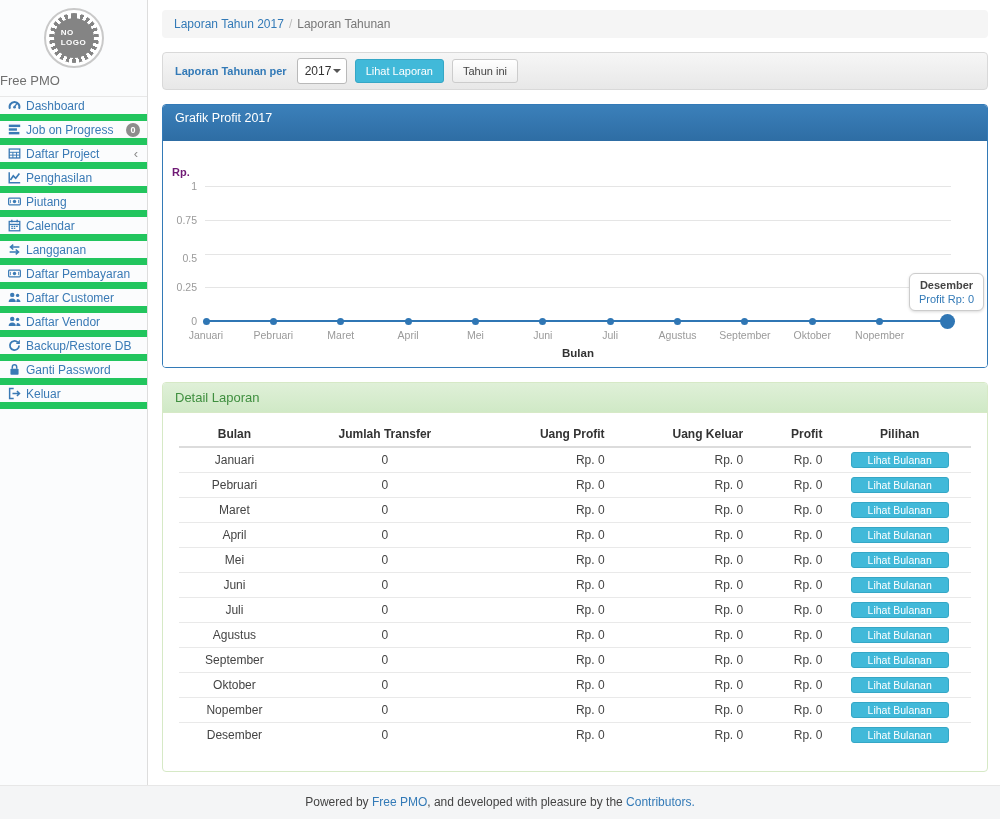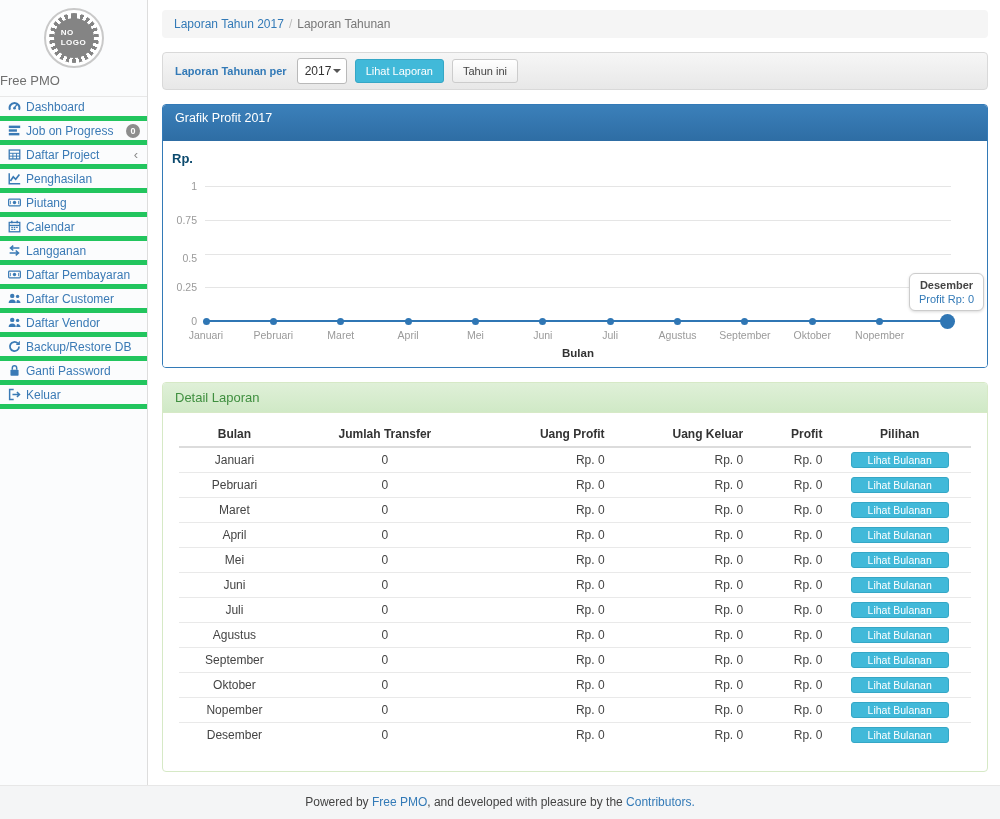--- a/index.html
+++ b/index.html
@@ -8,21 +8,21 @@
 
   
   .sidebar { position:absolute; left:0; top:0; width:148px; height:785px; background:#fbfcfd; border-right:1px solid #ddd; }
   .logo-wrap { height:96px; text-align:left; padding-top:8px; }
   .logo-circle { width:60px; height:60px; margin:0 auto; border:2px solid #c9c9c9; border-radius:50%; background:#fff; display:flex; align-items:center; justify-content:center; }
   .gear { position:relative; width:40px; height:40px; border-radius:50%; background:#848484; display:flex; align-items:center; justify-content:center; }
   .gear::before { content:""; position:absolute; inset:-5px; border-radius:50%; background:repeating-conic-gradient(#848484 0deg 8deg, transparent 8deg 16deg); }
   .gear-text { position:relative; z-index:1; color:#fff; font-size:8px; font-weight:bold; line-height:1.25; letter-spacing:.5px; }
   .brand { margin-top:5px; font-size:13px; color:#6f6f6f; }
   .menu { border-top:1px solid #e8e8e8; }
-  .menu-item { display:flex; align-items:center; height:24px; padding-left:8px; gap:5px; border-bottom:5px solid #22c55e; color:var(--sidebar-link); font-size:12px; cursor:pointer; }
+  .menu-item { display:flex; align-items:center; height:24px; padding-left:8px; gap:5px; border-bottom:7px solid #22c55e; color:var(--sidebar-link); font-size:12px; cursor:pointer; }
   .mi-icon { width:13px; height:13px; display:inline-flex; }
   .mi-icon svg { width:13px; height:13px; }
   .mi-label { white-space:nowrap; }
   .mi-badge { margin-left:auto; margin-right:7px; background:var(--badge-bg); color:#fff; font-size:9px; font-weight:bold; width:14px; height:14px; border-radius:50%; display:flex; align-items:center; justify-content:center; }
   .mi-chevron { margin-left:auto; margin-right:9px; color:#8a8a8a; font-size:13px; line-height:1; }
 
   
   .main { position:absolute; left:148px; top:0; width:852px; height:785px; background:#fff; }
   .breadcrumb-bar { margin:10px 12px 0 14px; height:28px; background:#f5f5f5; border-radius:4px; padding:0 12px; font-size:12px; line-height:28px; }
   .breadcrumb-bar a { color:var(--link-blue); text-decoration:none; }
@@ -34,21 +34,21 @@
   .year-select { width:50px; height:26px; background:#fff; border:1px solid #b9b9b9; border-radius:3px; display:flex; align-items:center; justify-content:space-between; padding:0 5px 0 7px; font-size:12px; color:#333; cursor:pointer; }
   .caret { width:0; height:0; border-top:4px solid #555; border-left:4px solid transparent; border-right:4px solid transparent; }
   .btn { height:24px; border-radius:3px; font-size:11px; padding:0 10px; cursor:pointer; font-family:inherit; }
   .btn-info { background:var(--info-button-bg); border:1px solid var(--info-button-border); color:#fff; }
   .btn-default { background:linear-gradient(#fff,#eee); border:1px solid #ccc; color:#444; }
 
   
   .chart-panel { margin:14px 12px 0 14px; height:264px; border:1px solid var(--panel-blue-border); border-radius:4px; overflow:hidden; }
   .chart-header { height:36px; background:linear-gradient(var(--panel-blue-top),var(--panel-blue-bottom)); color:#fff; font-size:12.5px; line-height:26px; padding-left:12px; }
   .chart-body { position:relative; height:236px; background:#fff; }
-  .y-axis-title { position:absolute; left:9px; top:10px; font-weight:bold; font-size:13px; color:#0c4a6e; }
+  .y-axis-title { position:absolute; left:9px; top:25px; font-weight:bold; font-size:11px; color:#701a75; }
   .gridline { position:absolute; left:42px; right:36px; height:1px; background:#e5e5e5; }
   .ytick { position:absolute; left:0; width:34px; text-align:right; font-size:10.5px; color:#9a9a9a; }
   .chart-line { position:absolute; height:2px; background:var(--chart-line); }
   .dot { position:absolute; width:7px; height:7px; border-radius:50%; background:var(--chart-line); }
   .dot.big { width:15px; height:15px; }
   .xlabel { position:absolute; width:80px; margin-left:-40px; text-align:center; font-size:10.5px; color:#9a9a9a; }
   .x-axis-title { position:absolute; left:42px; right:36px; top:206px; text-align:center; font-weight:bold; font-size:11.5px; color:#333; }
   .tooltip { position:absolute; left:746px; top:132px; background:#fff; border:1px solid #ccc; border-radius:6px; box-shadow:0 1px 3px rgba(0,0,0,.15); padding:5px 9px; text-align:center; }
   .tt-label { font-size:11px; font-weight:bold; color:#444; }
   .tt-value { font-size:11px; color:var(--link-blue); margin-top:2px; }

